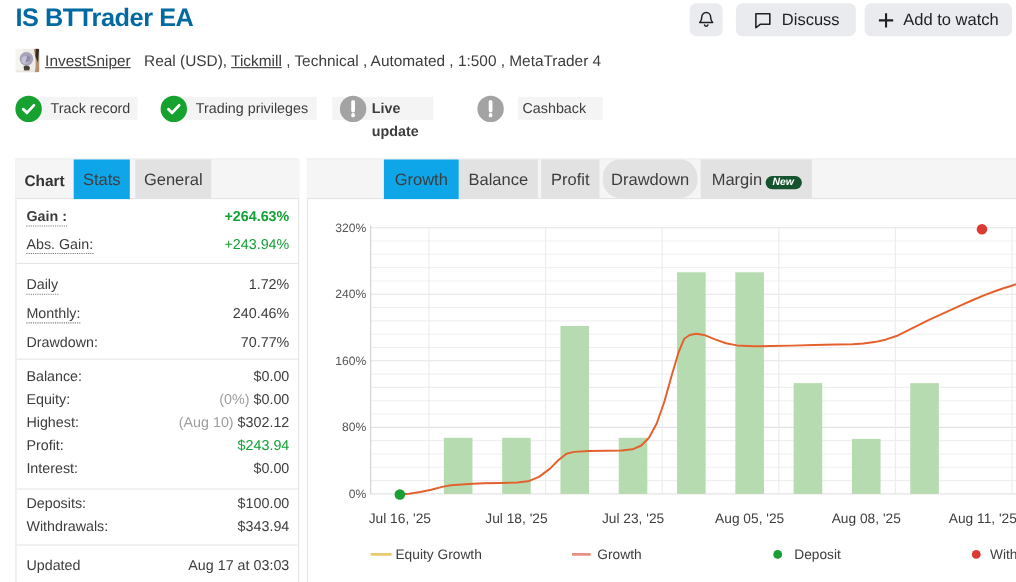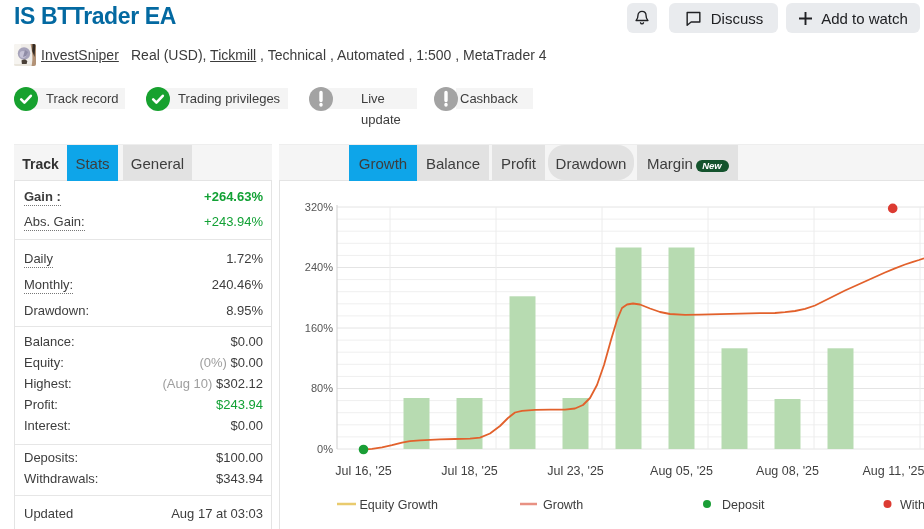--- a/index.html
+++ b/index.html
@@ -77,22 +77,22 @@
       <path d="M18.5 0 L21.5 0 L20.5 13 L18.2 7z" fill="#332a22"></path>
       <path d="M7.5 16.5 C9.5 15 12.5 15.2 13.2 17.5 L12.5 20.5 L8 20.5z" fill="#4a4038"></path>
       <rect x="0" y="20" width="17" height="2" fill="#e9e5dc"></rect>
     </svg>
   </div>
   <div class="abs row2" style="left:41px;"><a href="#">InvestSniper</a></div>
   <div class="abs row2" style="left:131px;">Real (USD), <a href="#">Tickmill</a> , Technical , Automated , 1:500 , MetaTrader 4</div>
 
   <div class="abs badge-rect" style="left:26px;  width:99px;  padding-left:20px;">Track record</div>
   <div class="abs badge-rect" style="left:158px; width:130px; padding-left:20px;">Trading privileges</div>
-  <div class="abs badge-rect" style="left:325px; width:92px;  padding-left:36px;">Live update</div>
-  <div class="abs badge-rect" style="left:456px; width:77px;  padding-left:4px;">Cashback</div>
+  <div class="abs badge-rect" style="left:302px; width:92px;  padding-left:36px;font-weight:bold;">Live update</div>
+  <div class="abs badge-rect" style="left:471px; width:77px;  padding-left:4px;">Cashback</div>
   <div class="abs badge-circ bc-green" style="left:14px;">
     <svg width="24" height="24" viewBox="0 0 24 24">
         <path d="M7.2 12.4l3.2 3.2 6.4-6.8" stroke="#fff" stroke-width="2.6" fill="none" stroke-linecap="round" stroke-linejoin="round"></path>
       </svg>
   </div>
   <div class="abs badge-circ bc-green" style="left:146px;">
     <svg width="24" height="24" viewBox="0 0 24 24">
         <path d="M7.2 12.4l3.2 3.2 6.4-6.8" stroke="#fff" stroke-width="2.6" fill="none" stroke-linecap="round" stroke-linejoin="round"></path>
       </svg>
   </div>
@@ -103,21 +103,21 @@
   </div>
   <div class="abs badge-circ bc-gray" style="left:434px;">
     <svg width="24" height="24" viewBox="0 0 24 24">
         <path d="M12 5.5v8M12 17.5v.5" stroke="#fff" stroke-width="3.4" stroke-linecap="round"></path>
       </svg>
   </div>
 
   <div class="abs card" style="left:14px; top:145px; width:258px; height:400px; border-top:none; border-bottom:none;"></div>
 
   <div class="abs tabstrip" style="left:14px; width:258px;"></div>
-  <div class="abs tab tab-first" style="left:14px; width:53px;">Track</div>
+  <div class="abs tab tab-first" style="left:14px; width:53px;">Chart</div>
   <div class="abs tab tab-active" style="left:67px; width:51px;">Stats</div>
   <div class="abs tab" style="left:123px; width:69px;">General</div>
   <div class="abs tabline" style="left:14px; width:53px;"></div>
   <div class="abs tabline" style="left:118px; width:154px;"></div>
 
   <div class="abs trow" style="left:14px; top:189px; width:258px; font-weight:bold;">
     <span class="lab dot">Gain :</span>
       <span class="val green">+264.63%</span>
     </div>
   <div class="abs trow" style="left:14px; top:214px; width:258px;">
@@ -128,21 +128,21 @@
   <div class="abs trow" style="left:14px; top:251px; width:258px;">
     <span class="lab dot">Daily</span>
       <span class="val">1.72%</span>
     </div>
   <div class="abs trow" style="left:14px; top:277px; width:258px;">
     <span class="lab dot">Monthly:</span>
       <span class="val">240.46%</span>
     </div>
   <div class="abs trow" style="left:14px; top:303px; width:258px;">
     <span class="lab">Drawdown:</span>
-      <span class="val">8.95%</span>
+      <span class="val">70.77%</span>
     </div>
   <div class="abs sep" style="top:326px;"></div>
   <div class="abs trow" style="left:14px; top:334px; width:258px;">
     <span class="lab">Balance:</span>
       <span class="val">$0.00</span>
     </div>
   <div class="abs trow" style="left:14px; top:355px; width:258px;">
     <span class="lab">Equity:</span>
       <span class="val"><span class="gray">(0%)</span> $0.00</span>
     </div>

